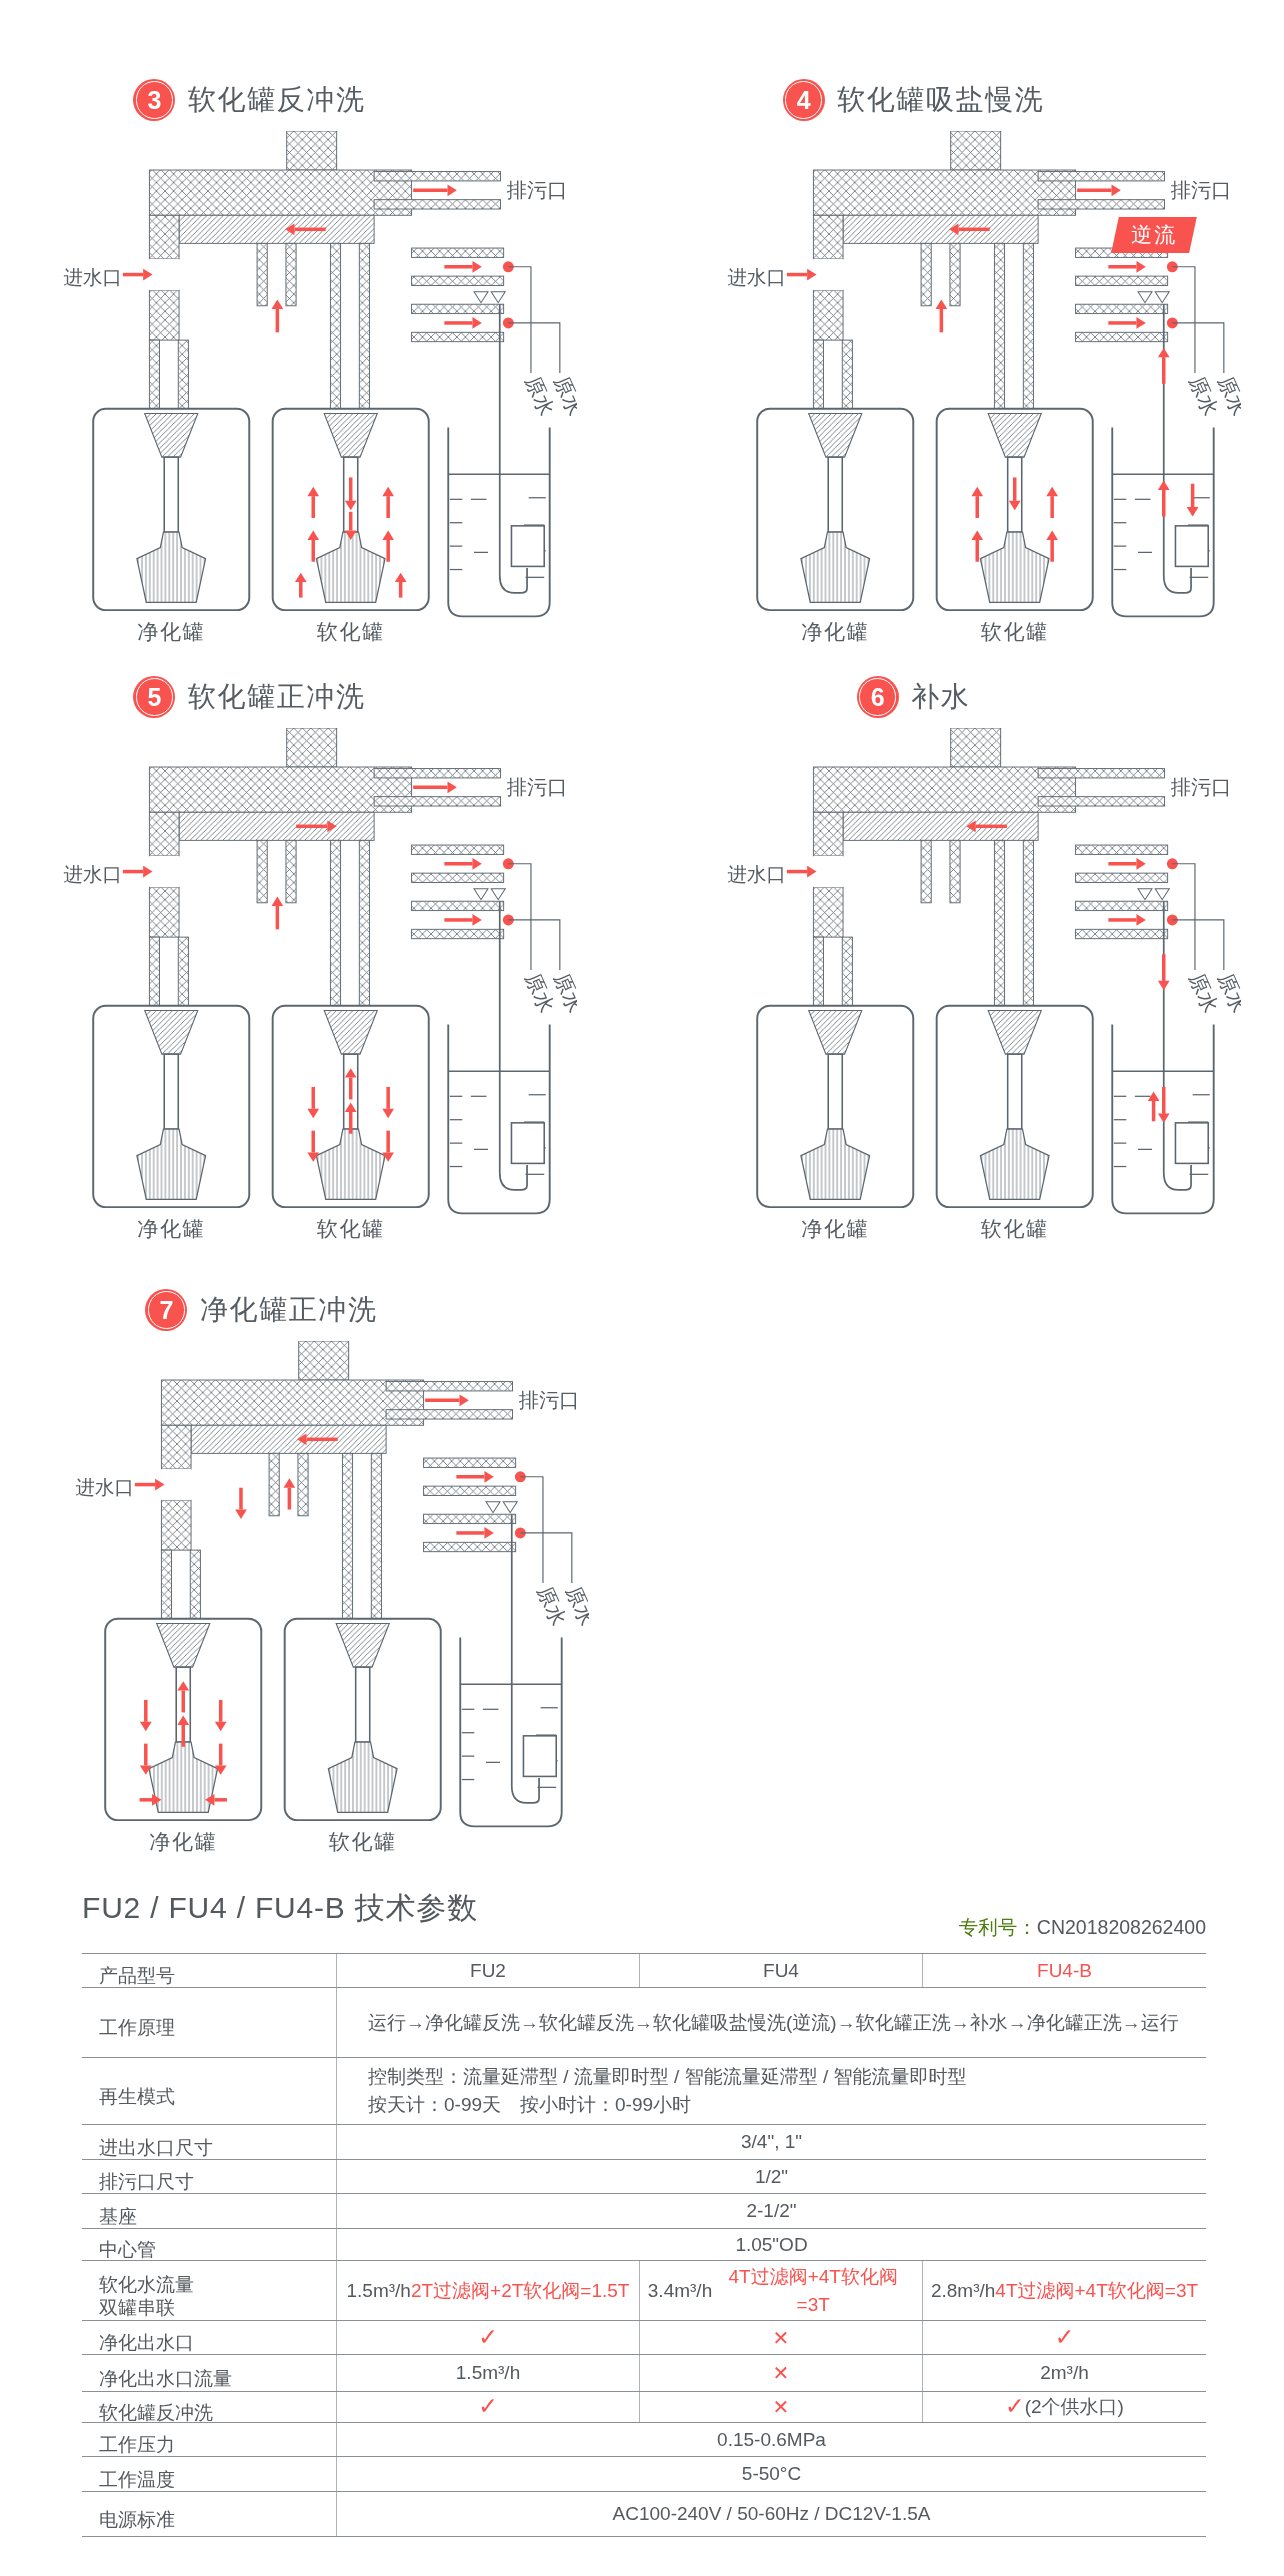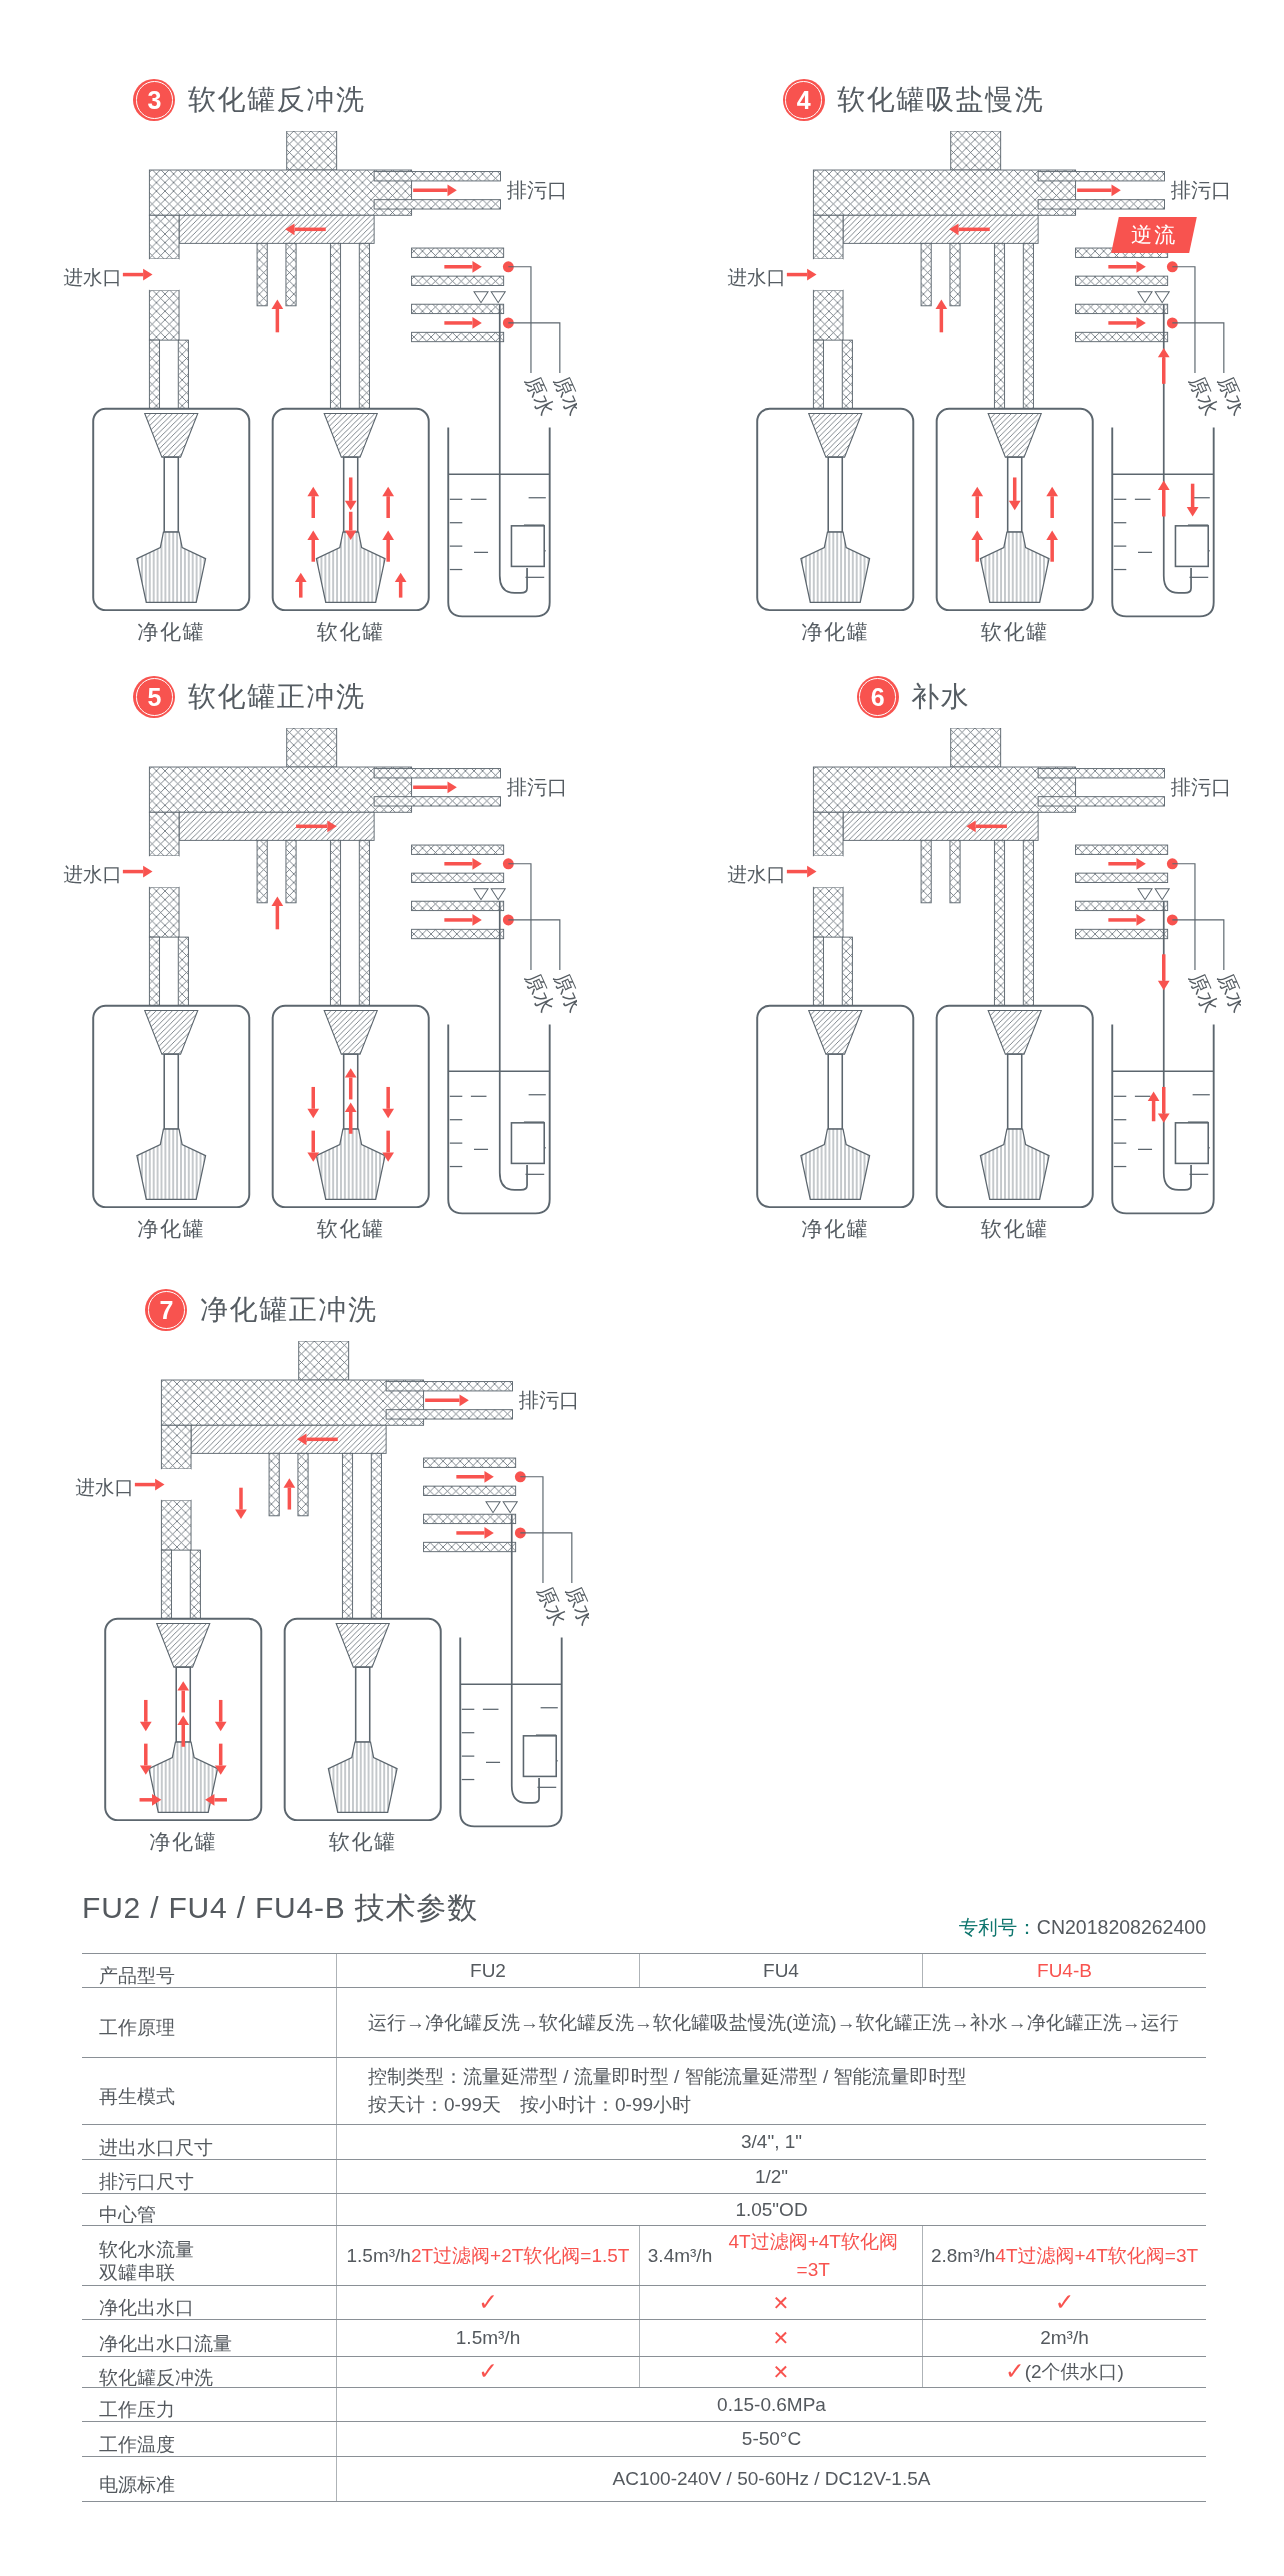--- a/index.html
+++ b/index.html
@@ -12,21 +12,21 @@
               display:flex;align-items:center;justify-content:center;}
   .num-circle .ring{position:absolute;inset:2.3px;border:1.6px solid #fff;border-radius:50%;}
   .num-circle .n{color:#fff;font-size:25px;font-weight:600;line-height:1;position:relative;}
   .dg-title{font-size:28px;letter-spacing:1.6px;color:#555C62;}
   .badge{position:absolute;left:389px;top:148px;color:#fff;font-size:21px;letter-spacing:2.3px;
          padding:3.9px 15.6px;transform:skewX(-12deg);}
   .badge span{display:inline-block;transform:skewX(12deg);}
   
   .sec-title{position:absolute;left:82px;top:1888px;font-size:30px;color:#54595E;letter-spacing:0.8px;}
   .patent{position:absolute;left:827px;top:1914px;width:379px;text-align:right;font-size:19.5px;}
-  .patent .plabel{color:#0f766e;}
+  .patent .plabel{color:#4d7c0f;}
   .patent .pnum{color:#54595E;}
   
   .spec-table{position:absolute;left:82px;top:1953px;width:1124px;font-size:19px;color:#54595E;}
   .t-row{display:flex;border-top:1.6px solid #8A9096;box-sizing:border-box;align-items:stretch;}
   .t-row:last-child{border-bottom:1.6px solid #8A9096;}
   .t-label{width:254px;box-sizing:border-box;padding-left:17px;display:flex;align-items:center;
            white-space:pre-line;line-height:23.4px;margin-top:11px;}
   .t-cell,.t-span{box-sizing:border-box;border-left:0.8px solid #AEB3B7;display:flex;
                   align-items:center;justify-content:center;text-align:center;white-space:pre-line;
                   line-height:28px;padding:1.6px 7.8px;}
@@ -608,20 +608,24 @@
 按天计：0-99天　按小时计：0-99小时</div>
     </div>
     <div class="t-row" style="height:35px">
       <div class="t-label">进出水口尺寸</div>
       <div class="t-span ">3/4", 1"</div>
     </div>
     <div class="t-row" style="height:34px">
       <div class="t-label">排污口尺寸</div>
       <div class="t-span ">1/2"</div>
     </div>
+    <div class="t-row" style="height:35px">
+      <div class="t-label">基座</div>
+      <div class="t-span ">2-1/2"</div>
+    </div>
     <div class="t-row" style="height:32px">
       <div class="t-label">中心管</div>
       <div class="t-span ">1.05"OD</div>
     </div>
     <div class="t-row" style="height:60px">
       <div class="t-label">软化水流量
 双罐串联</div>
       <div class="t-cell" style="width:303px"><span>1.5m³/h </span><span class="redtxt">2T过滤阀+2T软化阀=1.5T</span></div>
       <div class="t-cell" style="width:283px"><span>3.4m³/h </span><span class="redtxt">4T过滤阀+4T软化阀=3T</span></div>
       <div class="t-cell" style="width:284px"><span>2.8m³/h </span><span class="redtxt">4T过滤阀+4T软化阀=3T</span></div>

